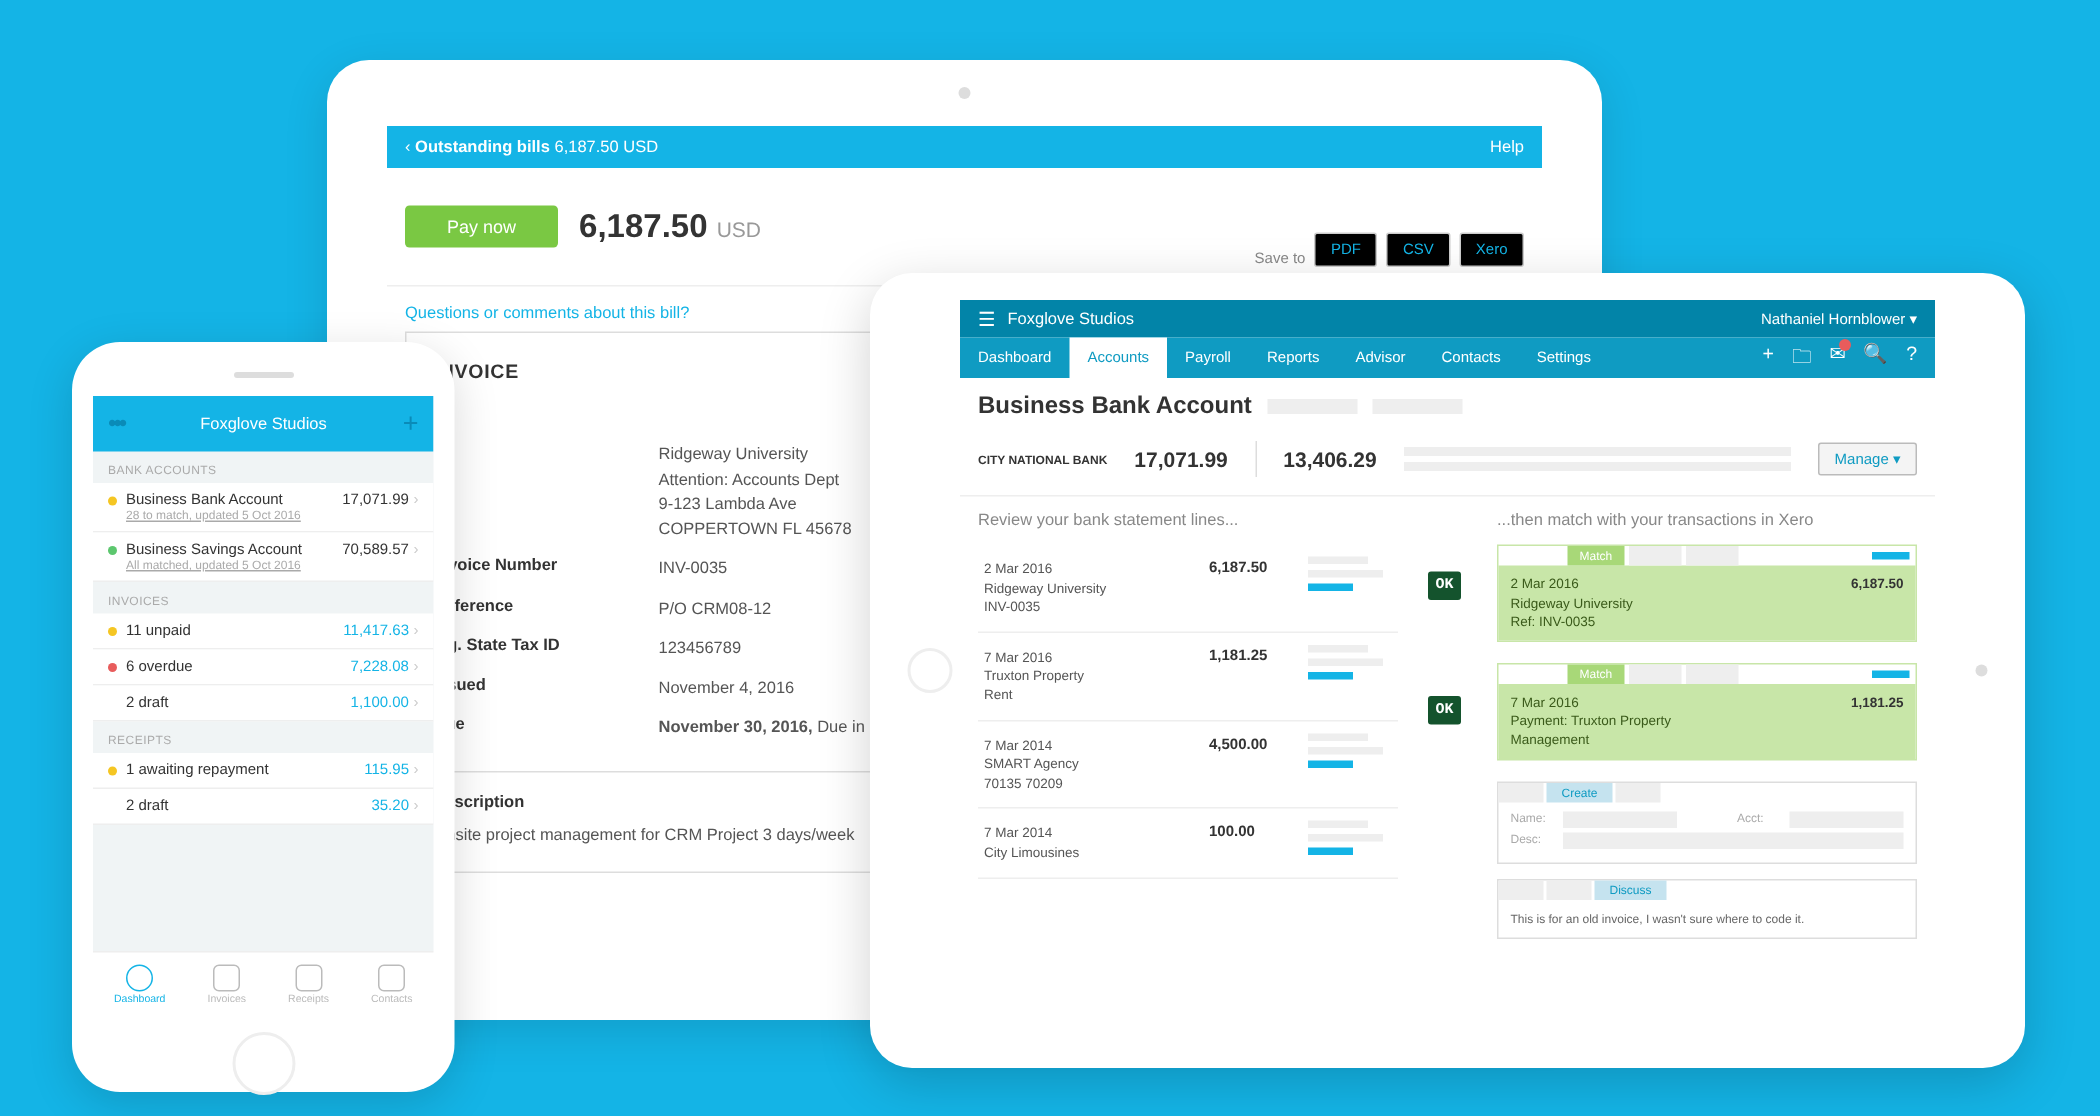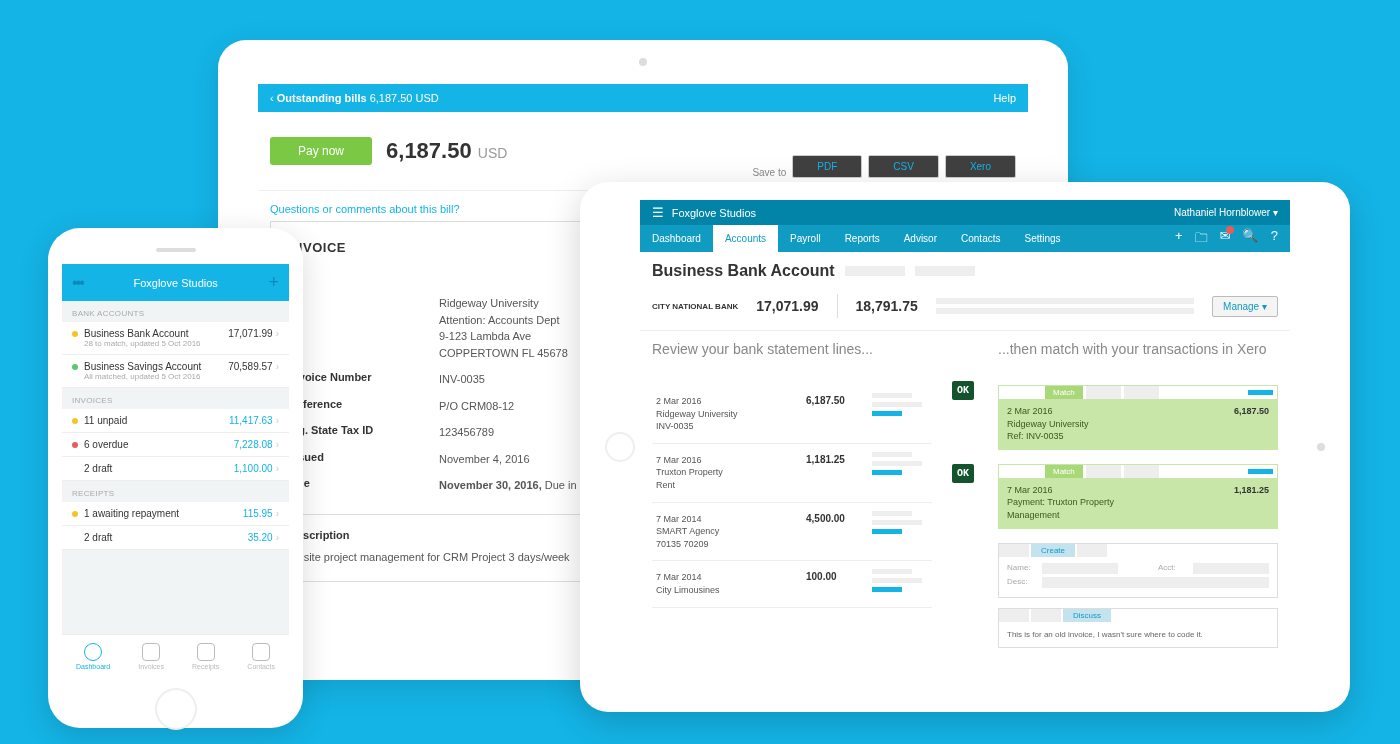--- a/index.html
+++ b/index.html
@@ -13,21 +13,21 @@
 .phone-dots { font-size: 16px; letter-spacing: -2px; color: #0a8bb8; }
 .phone-plus { font-size: 18px; color: #0a8bb8; }
 .phone-section-label { text-transform: uppercase; color: #aaa; font-size: 8px; padding: 8px 10px 4px; letter-spacing: 0.3px; }
 .phone-row { display: flex; justify-content: space-between; align-items: flex-start; padding: 6px 10px; background: #fff; border-bottom: 1px solid #eee; }
 .phone-row-left { display: flex; align-items: flex-start; gap: 6px; flex: 1; }
 .phone-dot { width: 6px; height: 6px; border-radius: 50%; margin-top: 3px; flex-shrink: 0; }
 .phone-dot.yellow { background: #f5c623; }
 .phone-dot.green { background: #5cc76e; }
 .phone-dot.red { background: #e85c5c; }
 .phone-row-text { font-size: 10px; color: #333; }
-.phone-row-sub { font-size: 8px; color: #aaa; }
+.phone-row-sub { font-size: 8px; color: #aaa; text-decoration: underline; }
 .phone-row-val { font-size: 10px; color: #333; font-weight: 500; }
 .phone-row-val.blue { color: #14b4e6; }
 .phone-row-chev { color: #ccc; font-size: 10px; margin-left: 3px; }
 .phone-tabbar { display: flex; justify-content: space-around; padding: 8px 0; border-top: 1px solid #eee; margin: 0 14px; }
 .phone-tab { text-align: center; font-size: 7px; color: #bbb; }
 .phone-tab.active { color: #14b4e6; }
 .phone-tab-icon { width: 18px; height: 18px; display: block; margin: 0 auto 2px; border: 1.5px solid currentColor; border-radius: 4px; }
 .phone-tab-icon.circle { border-radius: 50%; }
 .phone-home { width: 42px; height: 42px; border: 2px solid #eee; border-radius: 50%; margin: 10px auto 0; }
 
@@ -35,21 +35,21 @@
 .tablet1 { position: absolute; left: 218px; top: 40px; width: 850px; height: 640px; background: #fff; border-radius: 28px; box-shadow: 0 8px 30px rgba(0,0,0,0.12); }
 .t1-cam { width: 8px; height: 8px; background: #ddd; border-radius: 50%; margin: 18px auto; }
 .t1-screen { margin: 0 40px; height: 560px; background: #fff; font-size: 11px; overflow: hidden; }
 .t1-bluebar { background: #14b4e6; color: #fff; display: flex; justify-content: space-between; padding: 8px 12px; font-size: 11px; }
 .t1-bluebar strong { font-weight: 600; }
 .t1-action { display: flex; align-items: center; padding: 12px; gap: 14px; border-bottom: 1px solid #eee; }
 .t1-paynow { background: #7ac843; color: #fff; border: none; padding: 7px 28px; border-radius: 3px; font-size: 12px; font-weight: 500; }
 .t1-amount { font-size: 22px; font-weight: 700; color: #333; }
 .t1-amount .curr { font-size: 14px; font-weight: 400; color: #999; }
 .t1-save { margin-left: auto; font-size: 10px; color: #888; display: flex; align-items: flex-end; gap: 6px; }
-.t1-savebtn { border: 1px solid #ccc; background: #404040; padding: 5px 24px; font-size: 10px; color: #14b4e6; border-radius: 2px; margin-top: 31px; }
+.t1-savebtn { border: 1px solid #ccc; background: #000000; padding: 5px 10px; font-size: 10px; color: #14b4e6; border-radius: 2px; margin-top: 31px; }
 .t1-qlink { color: #14b4e6; font-size: 11px; padding: 12px 12px 6px; }
 .t1-body { border: 1px solid #ddd; margin: 0 12px; padding: 18px; }
 .t1-h { font-size: 13px; font-weight: 700; color: #333; letter-spacing: 0.5px; margin-bottom: 40px; }
 .t1-field { display: flex; margin-bottom: 10px; font-size: 11px; }
 .t1-field-label { width: 150px; color: #333; font-weight: 600; }
 .t1-field-val { color: #555; line-height: 1.5; }
 .t1-section { border-top: 1px solid #ddd; margin-top: 20px; padding-top: 14px; }
 .t1-desc-h { font-size: 11px; font-weight: 600; color: #333; margin-bottom: 10px; }
 .t1-desc-text { font-size: 11px; color: #555; }
 
@@ -71,21 +71,21 @@
 .t2-balances { display: flex; align-items: center; padding: 4px 12px 12px; gap: 18px; border-bottom: 1px solid #eee; }
 .t2-banklogo { font-size: 8px; font-weight: 700; color: #333; }
 .t2-bal { font-size: 14px; font-weight: 700; color: #333; }
 .t2-divider { width: 1px; height: 24px; background: #ddd; }
 .t2-manage { margin-left: auto; border: 1px solid #bbb; background: #f4f4f4; padding: 4px 10px; font-size: 10px; color: #0f9bc2; border-radius: 2px; }
 .t2-tabs { display: flex; padding: 0 12px; gap: 3px; border-bottom: 1px solid #ddd; }
 .t2-tab { border: 1px solid #ddd; border-bottom: none; padding: 6px 14px; font-size: 10px; background: #fff; position: relative; bottom: -1px; }
 .t2-tab-gray { width: 50px; height: 22px; background: #eee; border: 1px solid #eee; }
 .t2-match { display: flex; padding: 10px 12px; gap: 20px; }
 .t2-col { flex: 1; }
-.t2-hint { font-size: 14px; color: #888; margin-bottom: 28px; }
+.t2-hint { font-size: 11px; color: #888; margin-bottom: 10px; }
 .t2-stmt { border-bottom: 1px solid #eee; padding: 10px 4px; display: flex; position: relative; }
 .t2-stmt-left { flex: 1; font-size: 9px; color: #555; line-height: 1.4; }
 .t2-stmt-amt { font-size: 10px; font-weight: 700; color: #333; position: absolute; top: 10px; left: 55%; }
 .t2-stmt-bars { position: absolute; right: 0; top: 8px; width: 60px; }
 .t2-minibar { height: 5px; background: #eee; margin-bottom: 4px; }
 .t2-minibar.blue { background: #14b4e6; width: 30px; }
 .t2-okwrap { width: 26px; display: flex; align-items: flex-start; padding-top: 18px; }
 .t2-ok { background: #14532d; color: #fff; font-size: 10px; font-weight: 700; padding: 4px 5px; border-radius: 2px; border: none; font-family: Liberation Mono, monospace; }
 .t2-matchbox { border: 1px solid #c8e6a8; margin-bottom: 14px; }
 .t2-matchtab { display: flex; gap: 3px; padding-left: 46px; }
@@ -191,21 +191,21 @@
     </div>
     <div class="t2-head">
       <span class="t2-title">Business Bank Account</span>
       <span class="t2-gray" style="width:60px"></span>
       <span class="t2-gray" style="width:60px"></span>
     </div>
     <div class="t2-balances">
       <span class="t2-banklogo">CITY NATIONAL BANK</span>
       <span class="t2-bal">17,071.99</span>
       <span class="t2-divider"></span>
-      <span class="t2-bal">18,791.75</span>
+      <span class="t2-bal">13,406.29</span>
       <span style="flex:1">
           <span class="t2-gray" style="display:block;height:6px;margin-bottom:4px"></span>
           <span class="t2-gray" style="display:block;height:6px"></span>
         </span>
       <button class="t2-manage"><span>Manage</span> ▾</button>
     </div>
     <div class="t2-match">
       <div class="t2-col">
         <div class="t2-hint">Review your bank statement lines...</div>
         <div id="stmt-list">

